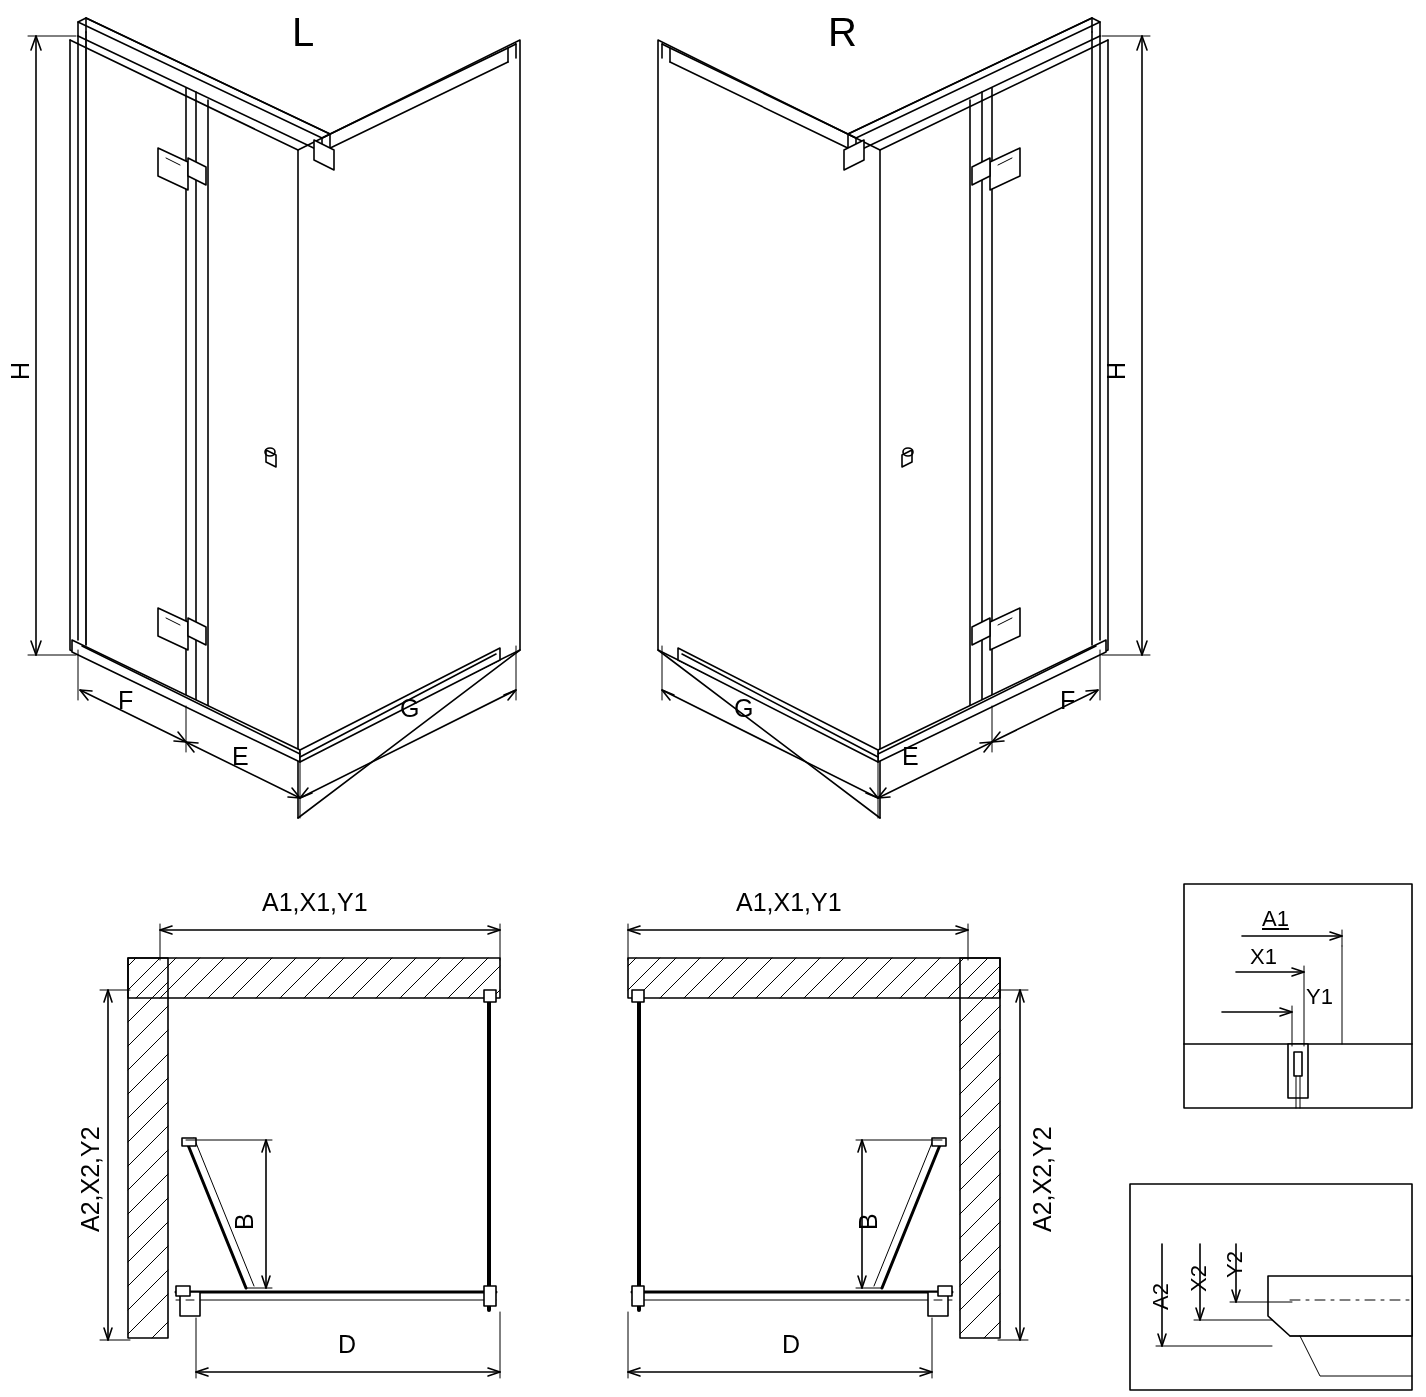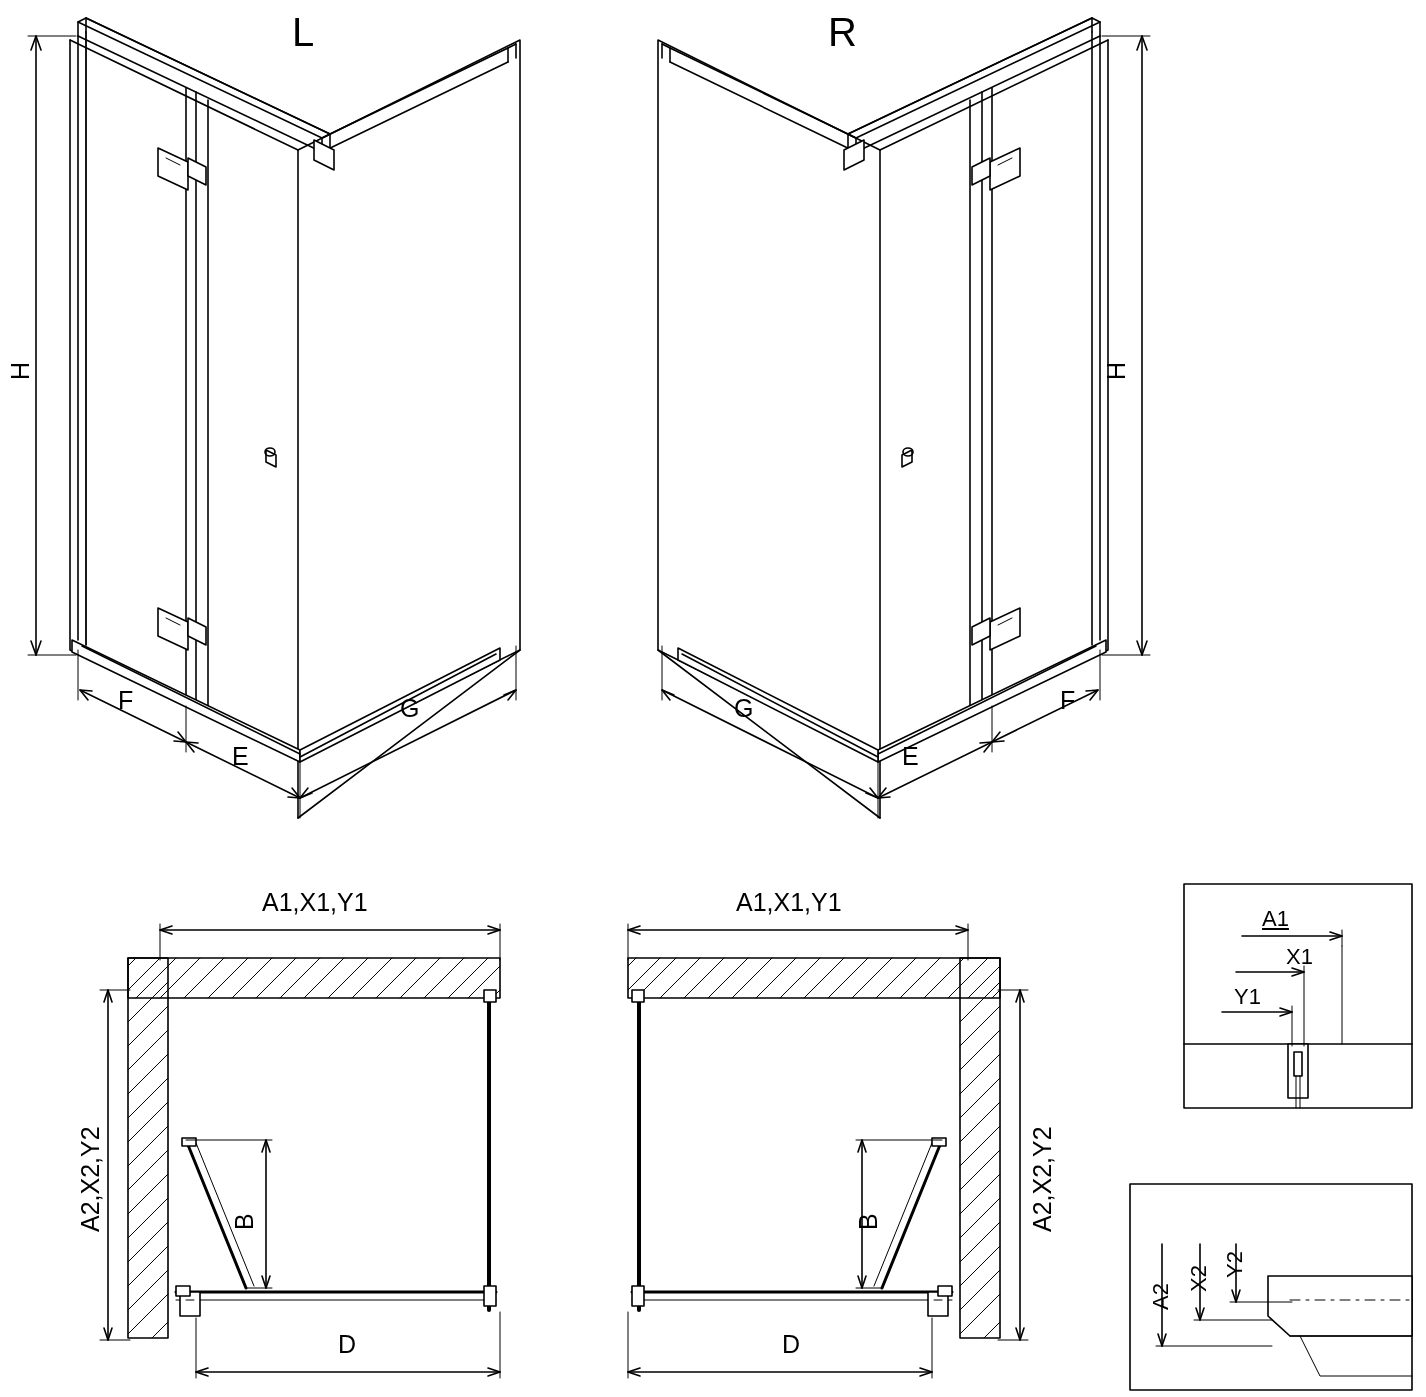--- a/index.html
+++ b/index.html
@@ -420,20 +420,20 @@
   <div class="lbl lbl-med rot90" style="left:78px; top:1232px;">A2,X2,Y2</div>
   <div class="lbl lbl-med rot90" style="left:232px; top:1230px;">B</div>
   <div class="lbl lbl-med" style="left:338px; top:1332px;">D</div>
 
   <div class="lbl lbl-med" style="left:736px; top:890px;">A1,X1,Y1</div>
   <div class="lbl lbl-med rot90" style="left:1030px; top:1232px;">A2,X2,Y2</div>
   <div class="lbl lbl-med rot90" style="left:856px; top:1230px;">B</div>
   <div class="lbl lbl-med" style="left:782px; top:1332px;">D</div>
 
   <div class="lbl lbl-sm" style="left:1262px; top:908px;text-decoration:underline;">A1</div>
-  <div class="lbl lbl-sm" style="left:1286px; top:946px;text-align:right;">X1</div>
-  <div class="lbl lbl-sm" style="left:1234px; top:986px;">Y1</div>
+  <div class="lbl lbl-sm" style="left:1250px; top:946px;text-align:right;">X1</div>
+  <div class="lbl lbl-sm" style="left:1306px; top:986px;">Y1</div>
 
   <div class="lbl lbl-sm rot90" style="left:1150px; top:1310px;">A2</div>
   <div class="lbl lbl-sm rot90" style="left:1188px; top:1292px;">X2</div>
   <div class="lbl lbl-sm rot90" style="left:1224px; top:1278px;">Y2</div>
 
 </div>
 
 </body></html>

